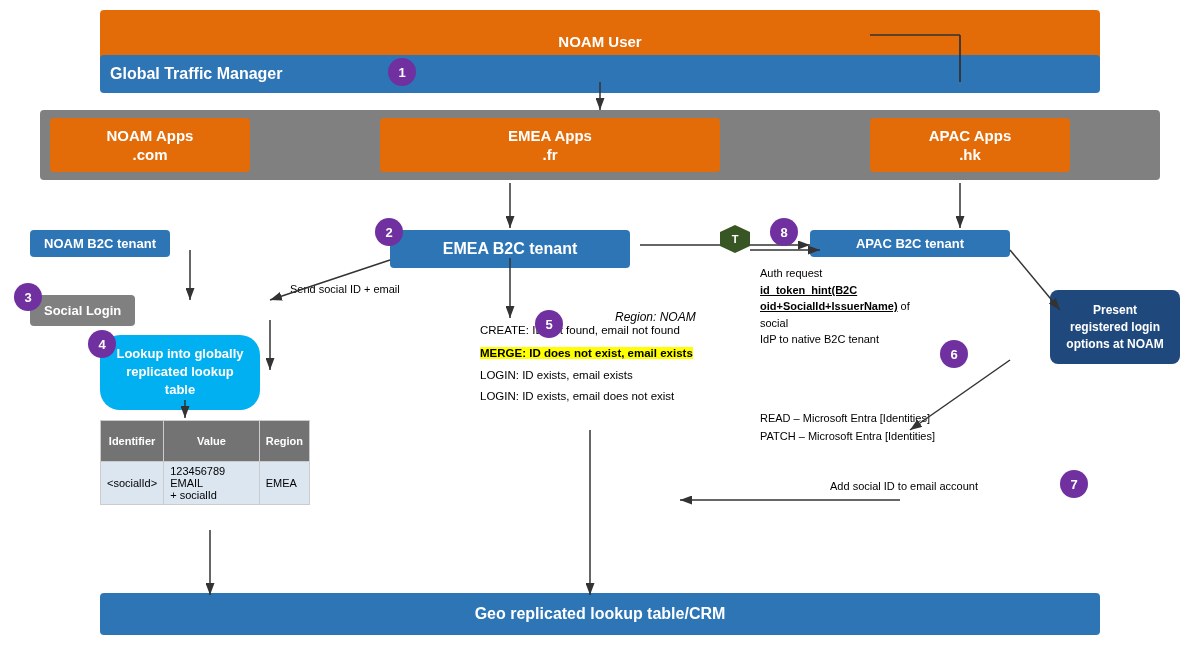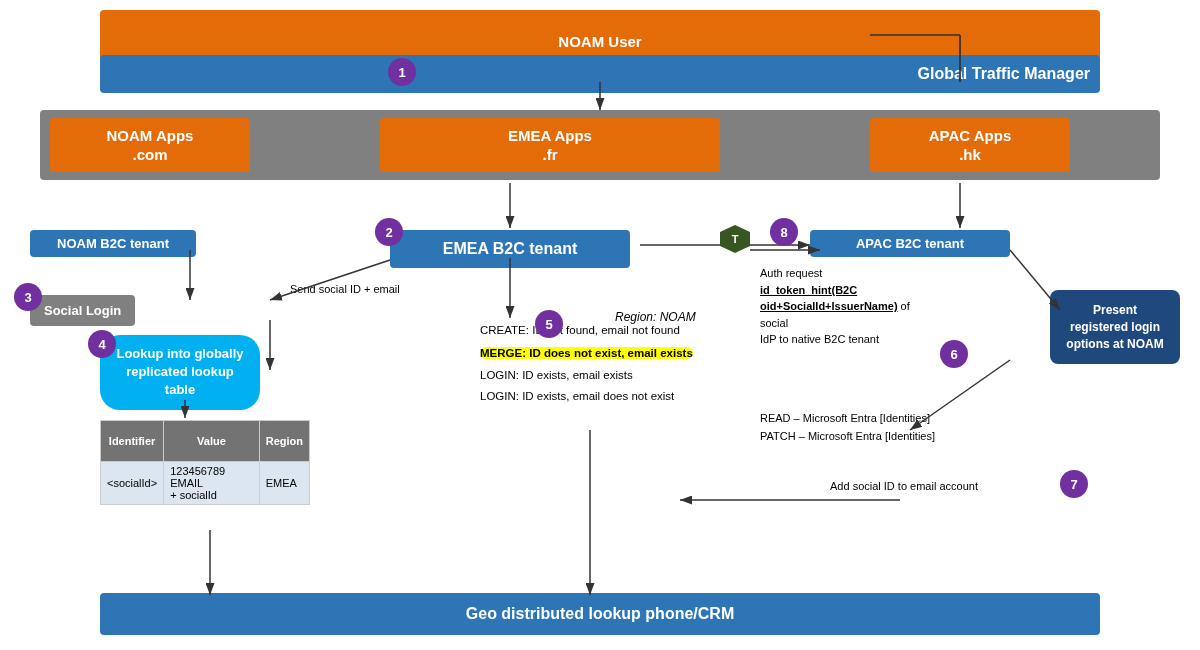--- a/index.html
+++ b/index.html
@@ -32,21 +32,21 @@
       font-weight: 600;
       border-radius: 4px;
     }
     .gtm-box {
       position: absolute;
       top: 55px;
       left: 100px;
       right: 100px;
       background: #2E75B6;
       color: white;
-      text-align: right;
+      text-align: left;
       padding: 10px;
       font-size: 16px;
       font-weight: 600;
       border-radius: 4px;
     }
 
     
     .badge {
       position: absolute;
       width: 28px;
@@ -94,21 +94,21 @@
     .tenant-box {
       position: absolute;
       background: #2E75B6;
       color: white;
       font-weight: 600;
       font-size: 13px;
       text-align: center;
       border-radius: 4px;
       padding: 6px 10px;
     }
-    .noam-tenant { top: 230px; left: 30px; width: 166px; }
+    .noam-tenant { top: 230px; left: 30px; width: 140px; }
     .emea-tenant { top: 230px; left: 390px; width: 240px; font-size: 16px; padding: 10px; }
     .apac-tenant { top: 230px; left: 810px; width: 200px; }
 
     
     .social-login-box {
       position: absolute;
       top: 295px;
       left: 30px;
       background: #808080;
       color: white;
@@ -159,21 +159,20 @@
     .emea-messages {
       position: absolute;
       top: 320px;
       left: 480px;
       font-size: 11.5px;
       line-height: 1.8;
     }
     .merge-highlight {
       background: #FFFF00;
       font-weight: 700;
-      border-radius: 6px;
     }
 
     
     .apac-auth-text {
       position: absolute;
       top: 265px;
       left: 760px;
       font-size: 11px;
       line-height: 1.5;
       width: 160px;
@@ -450,16 +449,16 @@
 
   <div class="badge" style="top:470px; left:1060px;">
     <span>7</span>
   </div>
 
   <div class="add-social-text">
     <span>Add social ID to email account</span>
   </div>
 
   <div class="geo-box">
-    <span>Geo distributed lookup phone/CRM</span>
+    <span>Geo replicated lookup table/CRM</span>
   </div>
 
 </div>
 
 </body></html>

